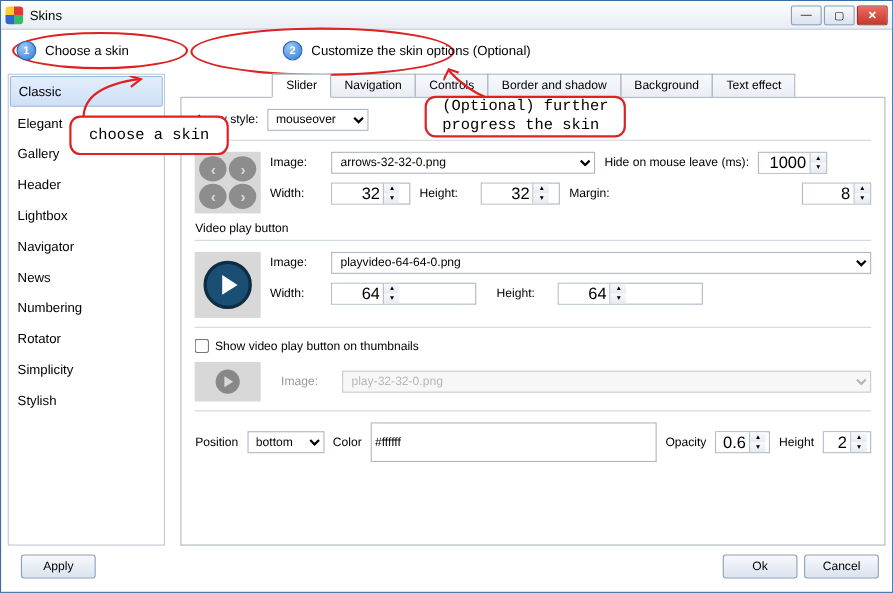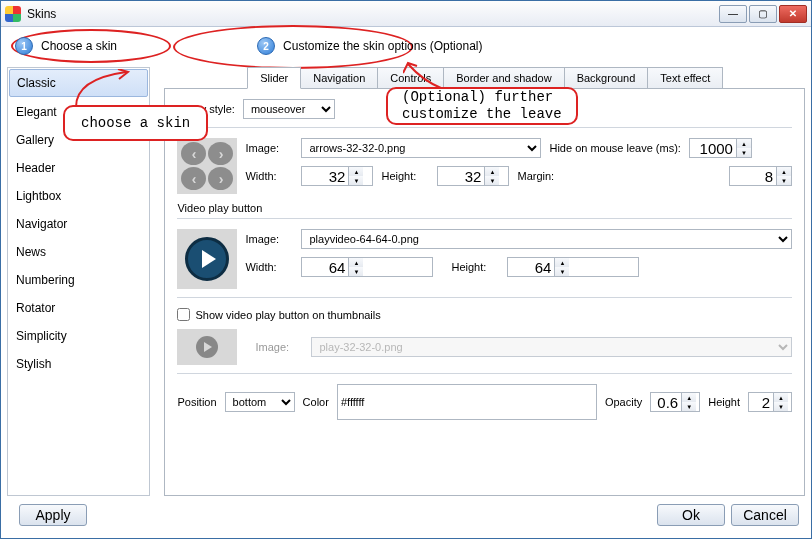--- a/index.html
+++ b/index.html
@@ -55,21 +55,21 @@
 .play-tri { width: 0; height: 0; border-left: 14px solid #fff; border-top: 9px solid transparent; border-bottom: 9px solid transparent; margin-left: 4px; }
 
 .small-play-thumb { width: 60px; height: 36px; background: #d8d8d8; display: flex; align-items: center; justify-content: center; }
 .small-play-circle { width: 22px; height: 22px; border-radius: 50%; background: #888; display: flex; align-items: center; justify-content: center; }
 .small-play-tri { width: 0; height: 0; border-left: 8px solid #d8d8d8; border-top: 5px solid transparent; border-bottom: 5px solid transparent; margin-left: 2px; }
 
 .disabled { color: #999; }
 .disabled input, .disabled select { background: #f5f5f5; color: #999; }
 
 .footer { display: flex; padding: 8px 6px 6px 6px; }
-.btn { min-width: 68px; height: 22px; border: 1px solid #8a9db5; background: linear-gradient(#f7f9fc,#dbe3ee); border-radius: 3px; font-size: 14px; display: inline-flex; align-items: center; justify-content: center; cursor: pointer; }
+.btn { min-width: 68px; height: 22px; border: 1px solid #8a9db5; background: linear-gradient(#f7f9fc,#dbe3ee); border-radius: 3px; font-size: 11px; display: inline-flex; align-items: center; justify-content: center; cursor: pointer; }
 .footer .spacer { flex: 1; }
 .footer .btn { margin-left: 6px; }
 .checkbox { display: flex; align-items: center; gap: 5px; }
 .checkbox input { width: 13px; height: 13px; }
 </style>
 </head>
 <body>
 
 <div class="window">
   <div class="titlebar">
@@ -86,21 +86,21 @@
   <div class="ann-ellipse ann-e2"></div>
   <svg class="ann-arrow1">
       <path d="M5,38 Q5,10 55,3" stroke="#d22" stroke-width="2" fill="none"></path>
       <path d="M47,0 L57,3 L48,10" stroke="#d22" stroke-width="2" fill="none"></path>
     </svg>
   <div class="ann-callout1"><span>choose a skin</span></div>
   <svg class="ann-arrow2">
       <path d="M40,28 Q20,20 5,3" stroke="#d22" stroke-width="2" fill="none"></path>
       <path d="M0,12 L5,2 L14,5" stroke="#d22" stroke-width="2" fill="none"></path>
     </svg>
-  <div class="ann-callout2"><span>(Optional) further</span><br><span>customize the leave</span></div>
+  <div class="ann-callout2"><span>(Optional) further</span><br><span>progress the skin</span></div>
 
   <div class="content">
     <div class="steps">
       <div class="step">
         <div class="step-badge">1</div>
         <div class="step-txt">Choose a skin</div>
       </div>
       <div class="step">
         <div class="step-badge">2</div>
         <div class="step-txt">Customize the skin options (Optional)</div>

